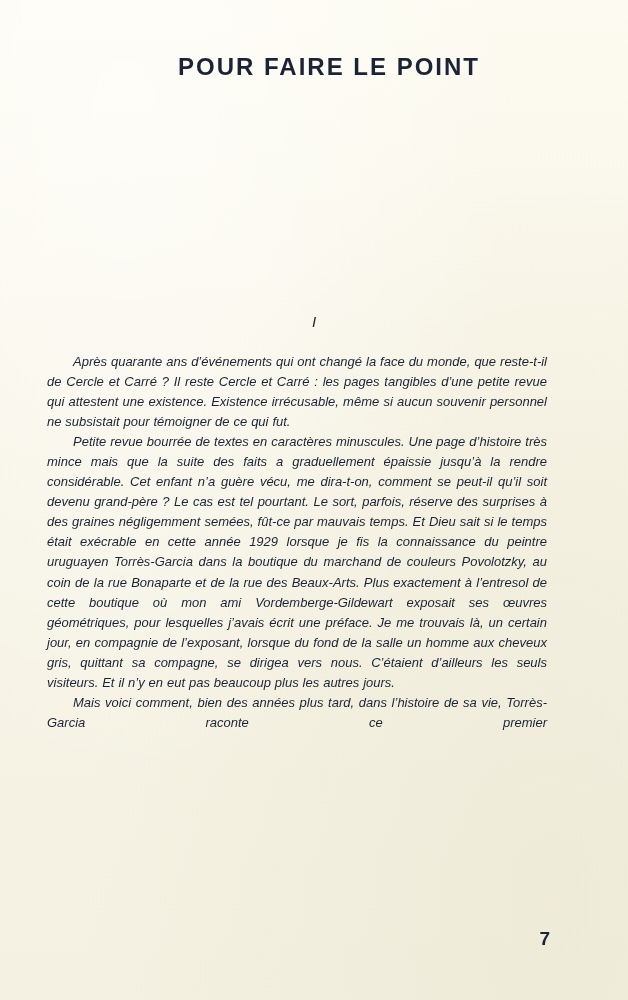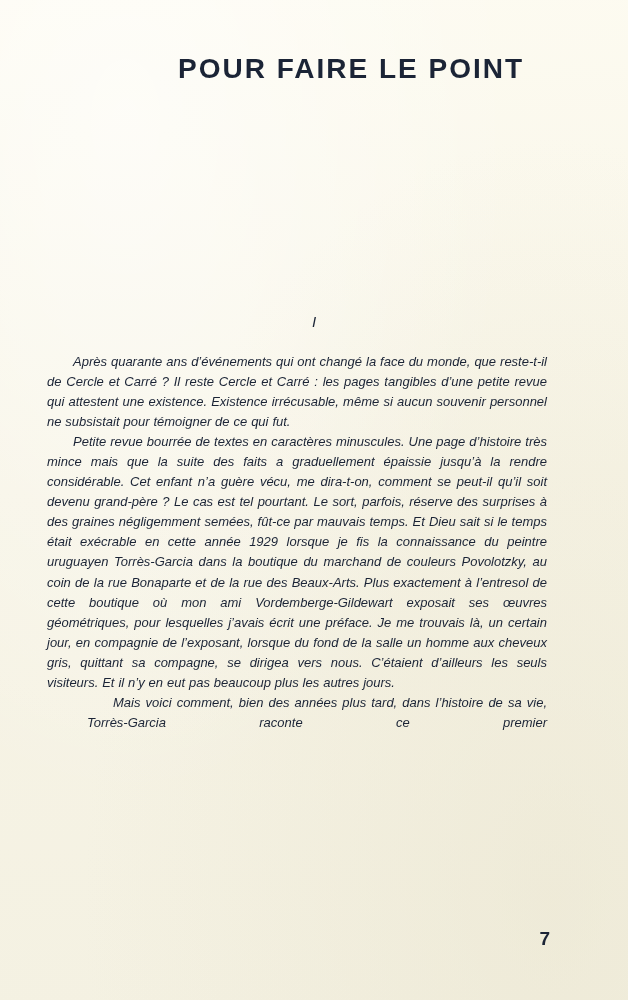--- a/index.html
+++ b/index.html
@@ -32,21 +32,21 @@
       linear-gradient(178deg, #fdfbf1 0%, #f7f4e6 48%, #f4f1e2 100%);
     pointer-events: none;
   }
 
   .page-title {
     position: absolute;
     left: 178px;
     top: 53px;
     font-family: "Liberation Sans", sans-serif;
     font-weight: bold;
-    font-size: 28px;
+    font-size: 24px;
     letter-spacing: 2.0px;
     color: #1b2436;
     white-space: nowrap;
   }
 
   .section-numeral {
     position: absolute;
     left: 0;
     top: 313px;
     width: 628px;
@@ -72,21 +72,20 @@
     font-style: italic;
     font-size: 13px;
     line-height: 20.05px;
     color: #1b2436;
     word-spacing: 0.3px;
     -webkit-font-smoothing: antialiased;
   }
   
   .para.continued {
     text-align: justify;
-    margin-left: 40px;
   }
   .para.continued::after {
     content: "";
     display: inline-block;
     width: 100%;
   }
 
   .folio {
     position: absolute;
     right: 78px;

